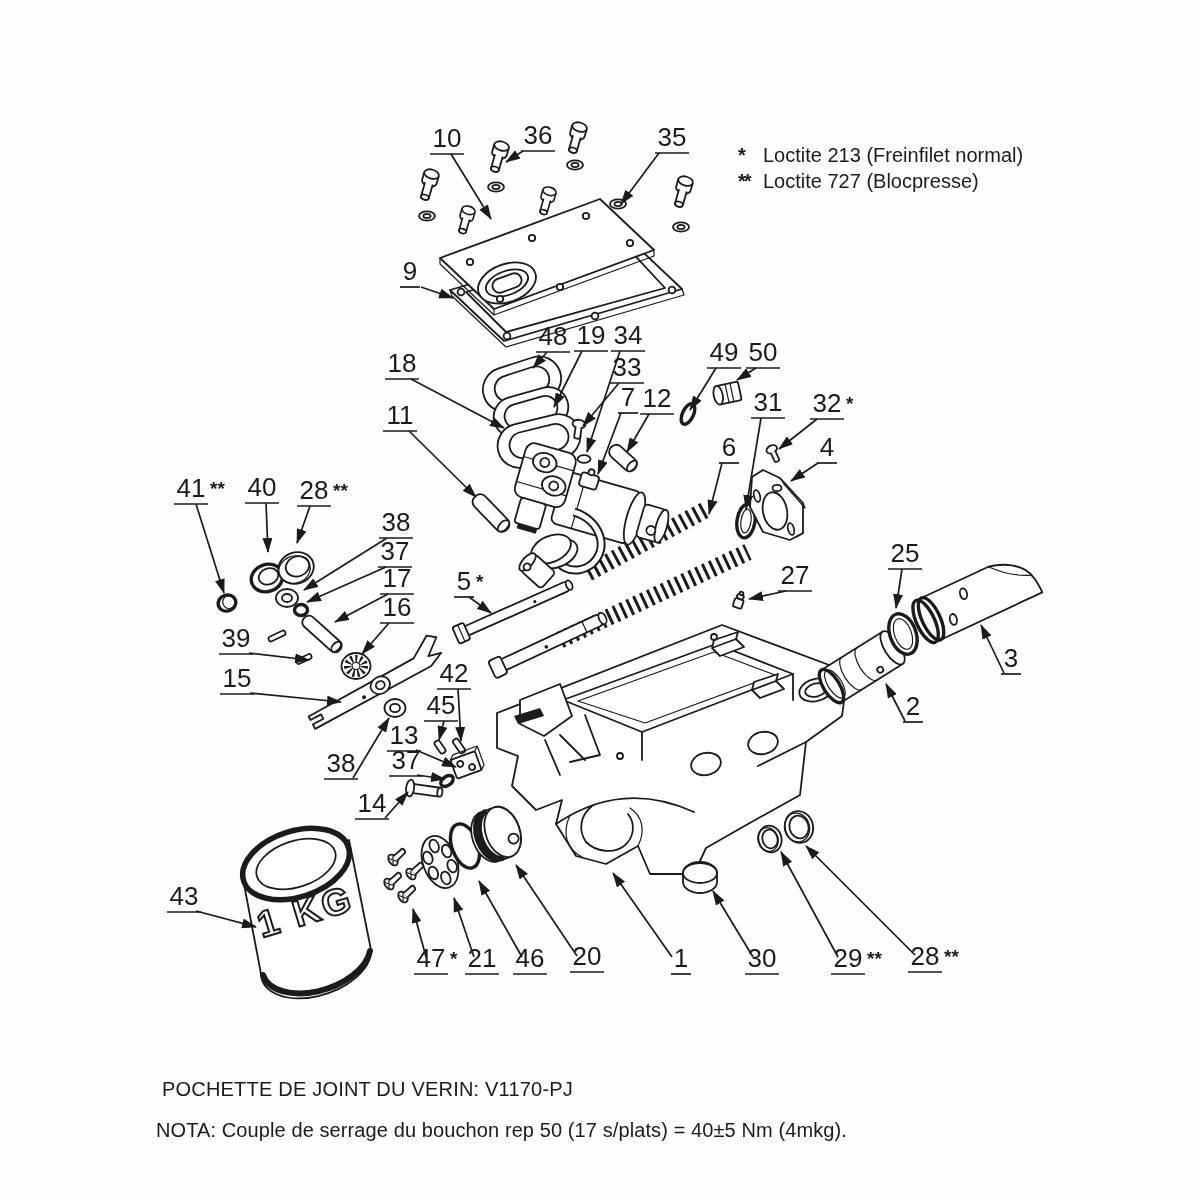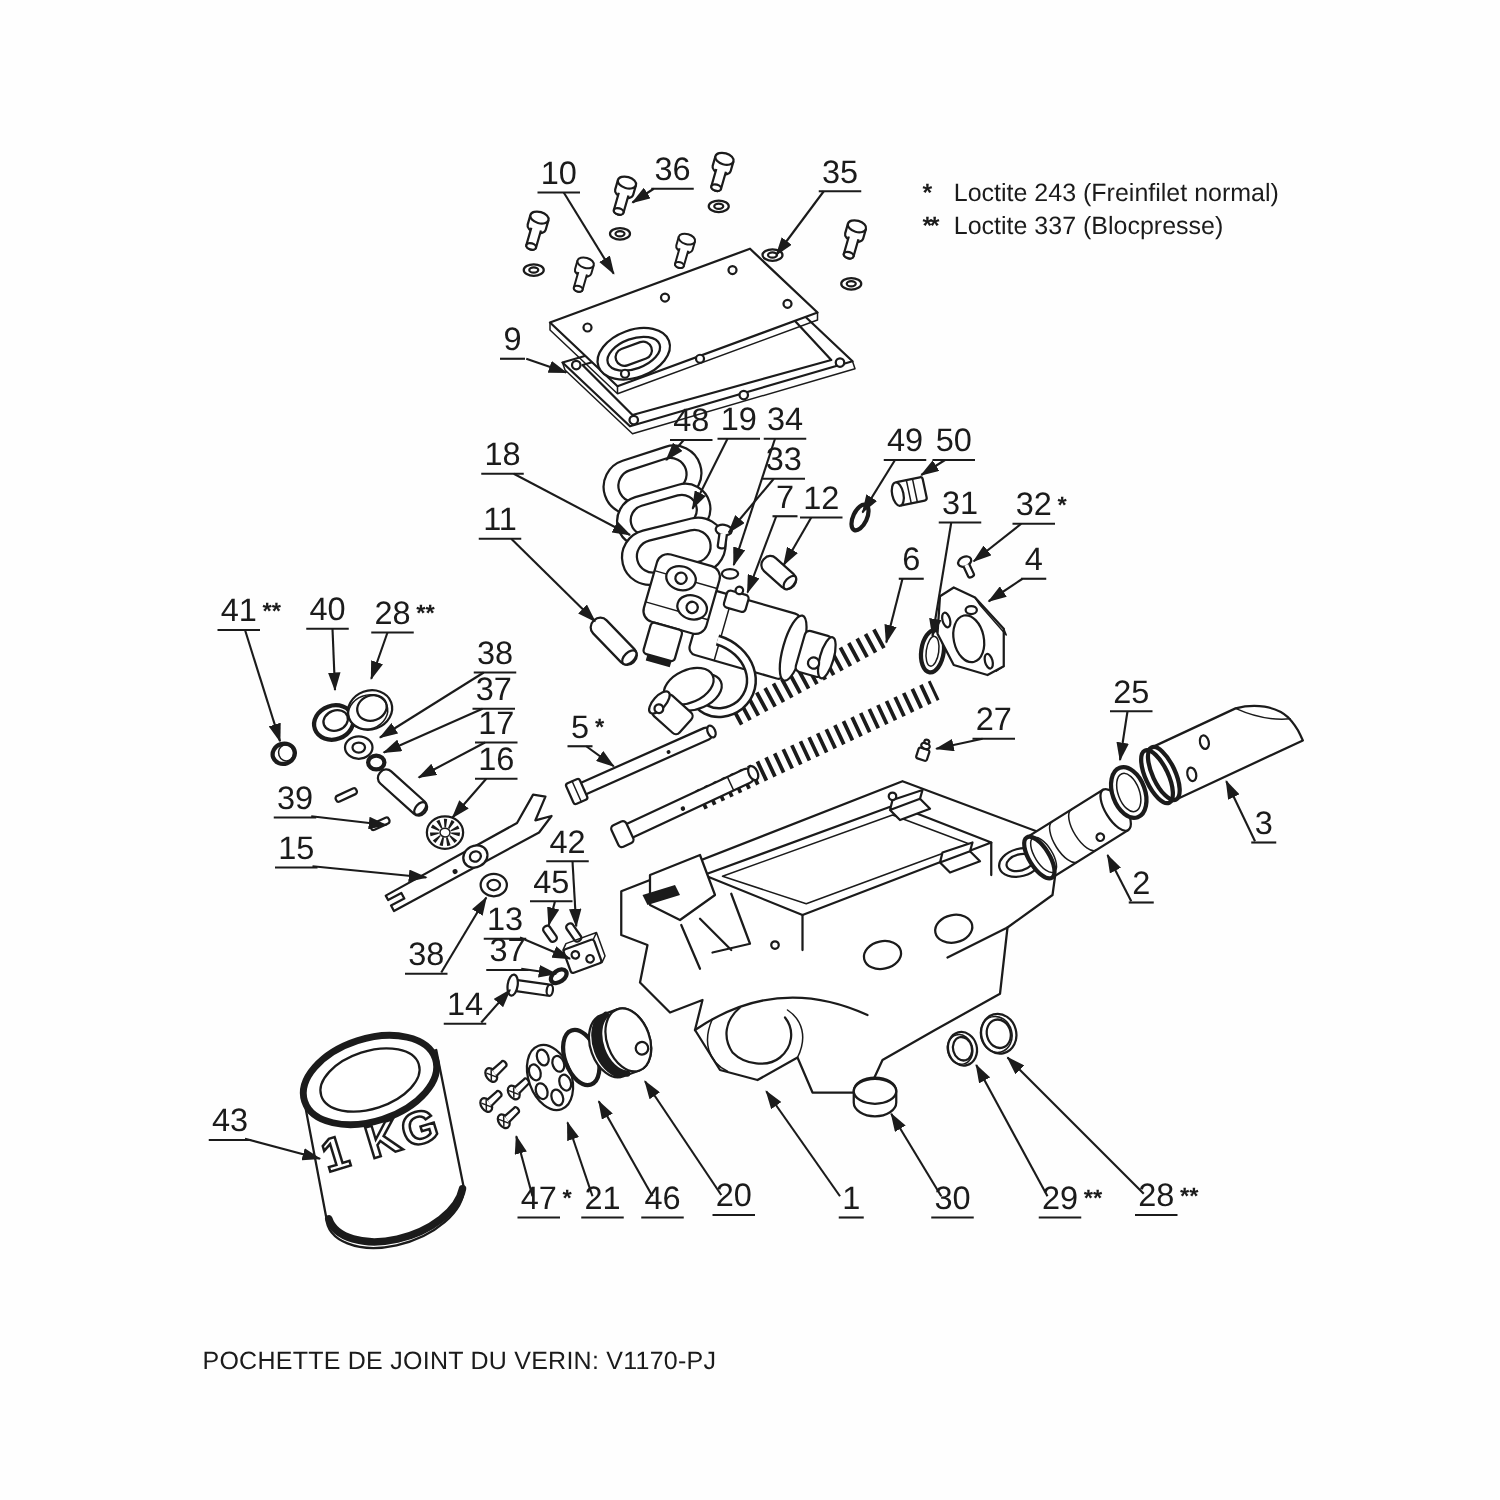--- a/index.html
+++ b/index.html
@@ -637,23 +637,24 @@
           <text x="476" y="588" class="callout-star">*</text>
           <line x1="454" x2="474" y1="597" y2="597" class="callout-under"></line>
           <polyline points="469,597 491,613" class="leader" marker-end="url(#arrowhead)"></polyline>
         </g>
       </g>
 </svg>
 
 <div class="legend">
   <div class="row">
     <span class="mark">*</span>
-    <span>Loctite 243 (Freinfilet normal)</span>
+    <span>Loctite 213 (Freinfilet normal)</span>
   </div>
   <div class="row">
     <span class="mark">**</span>
-    <span>Loctite 337 (Blocpresse)</span>
+    <span>Loctite 727 (Blocpresse)</span>
   </div>
 </div>
 
 <div class="footer-title">POCHETTE DE JOINT DU VERIN: V1170-PJ</div>
+<div class="footer-nota">NOTA: Couple de serrage du bouchon rep 50 (17 s/plats) = 40±5 Nm (4mkg).</div>
 
 </div>
 
 </body></html>

